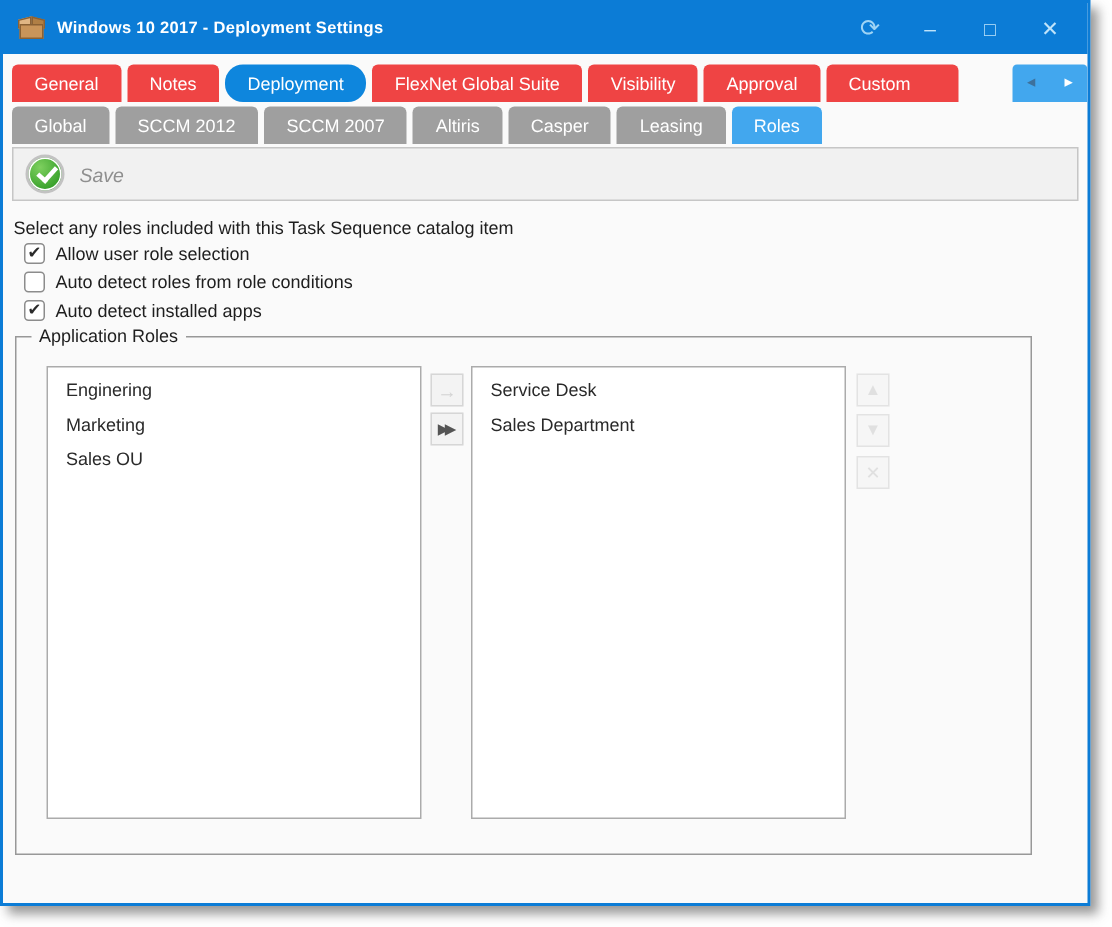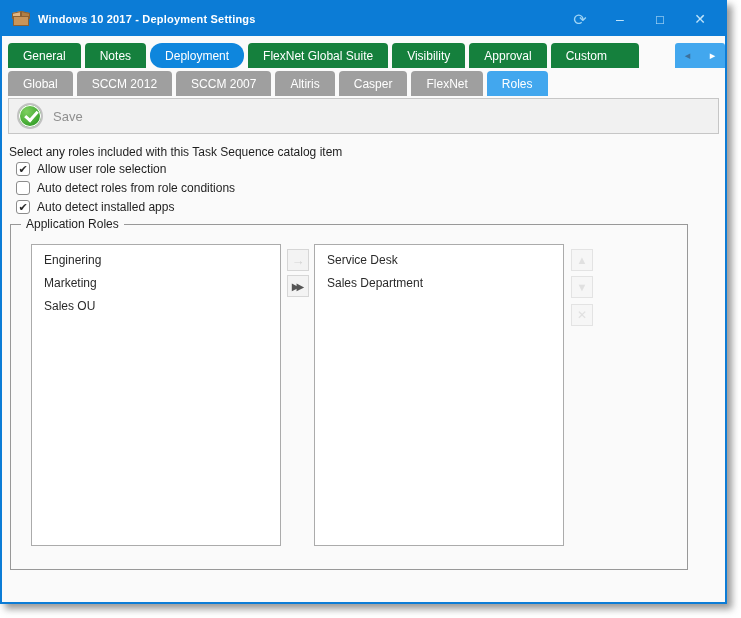--- a/index.html
+++ b/index.html
@@ -23,37 +23,37 @@
 
   
   .tabrow { position:absolute; left:6px; right:0; height:28px; display:flex; align-items:flex-end; overflow:hidden; background:transparent; }
   .tabrow1 { top:38px; }
   .tabrow2 { top:66px; }
   .tab {
     height:25px; display:flex; align-items:center; justify-content:center;
     padding:0 15px; margin-right:4px; border-radius:4px 4px 0 0;
     color:#ffffff; font-size:12px; white-space:nowrap; flex:0 0 auto; cursor:default;
   }
-  .tabrow1 .tab { background:#15803d; }
+  .tabrow1 .tab { background:#ef4444; }
   .tabrow1 .tab.selected { background:#0e86dd;border-radius:12px; }
   .tabrow2 .tab { background:#9f9f9f; }
   .tabrow2 .tab.selected { background:#42a7ee; }
   .tab.clipped { min-width:88px; justify-content:flex-start; }
   .tab-scroller {
     position:absolute; right:0; top:3px; width:50px; height:25px;
     background:#42a7ee; border-radius:3px 3px 0 0;
     display:flex; align-items:center; justify-content:space-around;
   }
   .scroll-arrow { font-size:11px; color:#ffffff; line-height:1; }
   .scroll-arrow.dim { color:#3d719c; }
 
   
   .toolbar {
     position:absolute; left:6px; right:6px; top:96px; height:36px;
-    background:#f1f1f1; border:1px solid #c6c6c6; display:flex; align-items:center; padding:0 8px;
+    background:#f1f1f1; border:1px solid #c6c6c6; display:flex; align-items:center; padding:0 8px;font-style:italic;
   }
   .save-btn { display:flex; align-items:center; gap:10px; cursor:default; }
   .save-icon { width:26px; height:26px; border-radius:50%;
     background:radial-gradient(circle at 35% 30%, #7ed05f, #3aa32c 70%);
     border:2px solid #c2c2c2; box-shadow:inset 0 0 0 1px #ffffff; position:relative; }
   .save-icon::after { content:""; position:absolute; left:6px; top:6px; width:10px; height:5px;
     border-left:3px solid #ffffff; border-bottom:3px solid #ffffff; transform:rotate(-48deg); }
   .save-label { color:#8f8f8f; font-size:13px; }
 
   
@@ -119,21 +119,21 @@
         <span class="scroll-arrow">▸</span>
       </div>
     </div>
 
     <div class="tabrow tabrow2">
       <div class="tab">Global</div>
       <div class="tab">SCCM 2012</div>
       <div class="tab">SCCM 2007</div>
       <div class="tab">Altiris</div>
       <div class="tab">Casper</div>
-      <div class="tab">FlexNet</div>
+      <div class="tab">Leasing</div>
       <div class="tab selected">Roles</div>
     </div>
 
     <div class="toolbar">
       <div class="save-btn">
         <span class="save-icon"></span>
         <span class="save-label">Save</span>
       </div>
     </div>
 

